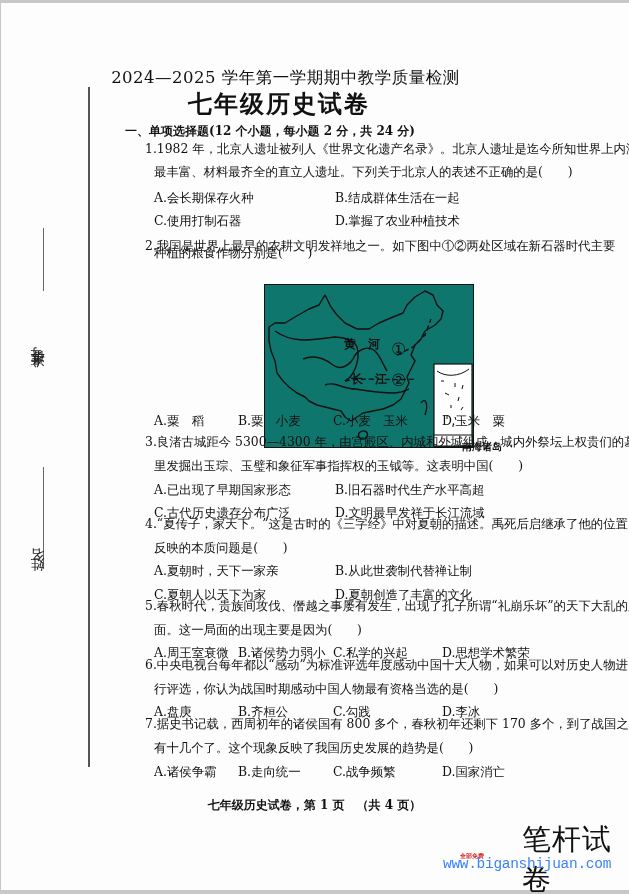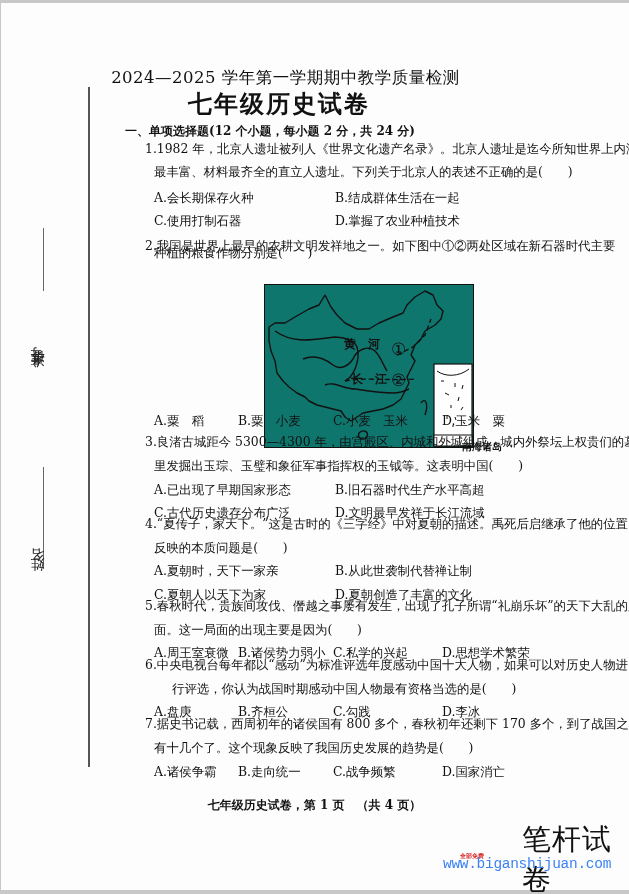--- a/index.html
+++ b/index.html
@@ -104,21 +104,21 @@
 <div class="opt" style="left:335px;top:587px;">D.夏朝创造了丰富的文化</div>
 
 <div class="q" style="left:145px;top:594px;">5.春秋时代，贵族间攻伐、僭越之事屡有发生，出现了孔子所谓“礼崩乐坏”的天下大乱的局</div>
 <div class="q" style="left:154px;top:618px;">面。这一局面的出现主要是因为(　　)</div>
 <div class="opt" style="left:154px;top:645px;">A.周王室衰微</div>
 <div class="opt" style="left:238px;top:645px;">B.诸侯势力弱小</div>
 <div class="opt" style="left:333px;top:645px;">C.私学的兴起</div>
 <div class="opt" style="left:442px;top:645px;">D.思想学术繁荣</div>
 
 <div class="q" style="left:145px;top:653px;">6.中央电视台每年都以“感动”为标准评选年度感动中国十大人物，如果可以对历史人物进</div>
-<div class="q" style="left:154px;top:677px;margin-left:18px;">行评选，你认为战国时期感动中国人物最有资格当选的是(　　)</div>
+<div class="q" style="left:154px;top:677px;">行评选，你认为战国时期感动中国人物最有资格当选的是(　　)</div>
 <div class="opt" style="left:154px;top:704px;">A.盘庚</div>
 <div class="opt" style="left:238px;top:704px;">B.齐桓公</div>
 <div class="opt" style="left:333px;top:704px;">C.勾践</div>
 <div class="opt" style="left:442px;top:704px;">D.李冰</div>
 
 <div class="q" style="left:145px;top:712px;">7.据史书记载，西周初年的诸侯国有 800 多个，春秋初年还剩下 170 多个，到了战国之初只</div>
 <div class="q" style="left:154px;top:736px;">有十几个了。这个现象反映了我国历史发展的趋势是(　　)</div>
 <div class="opt" style="left:154px;top:764px;">A.诸侯争霸</div>
 <div class="opt" style="left:238px;top:764px;">B.走向统一</div>
 <div class="opt" style="left:333px;top:764px;">C.战争频繁</div>

